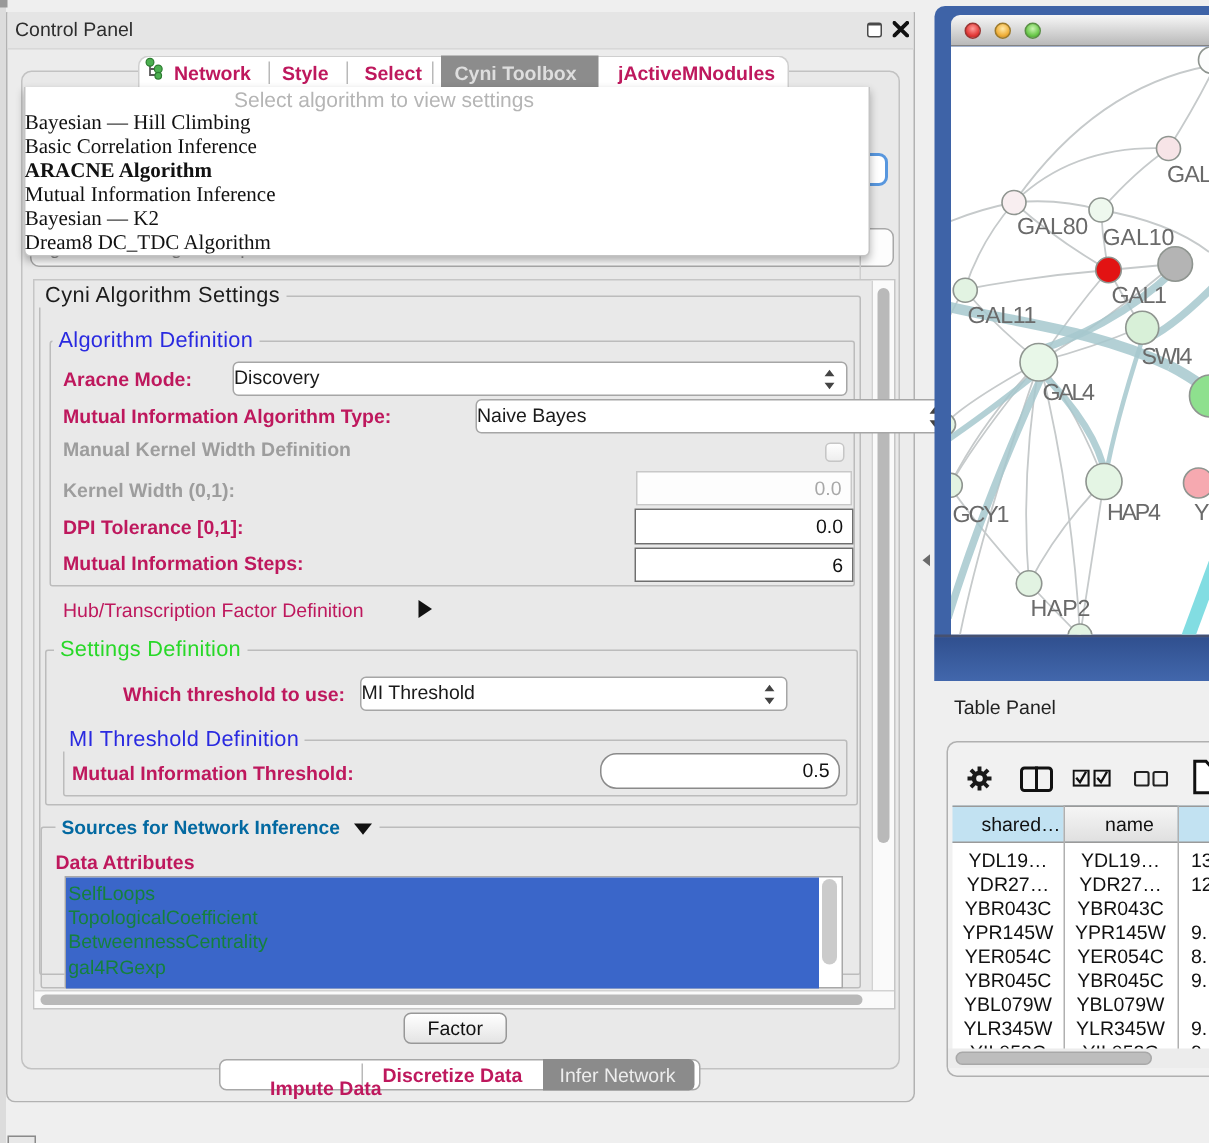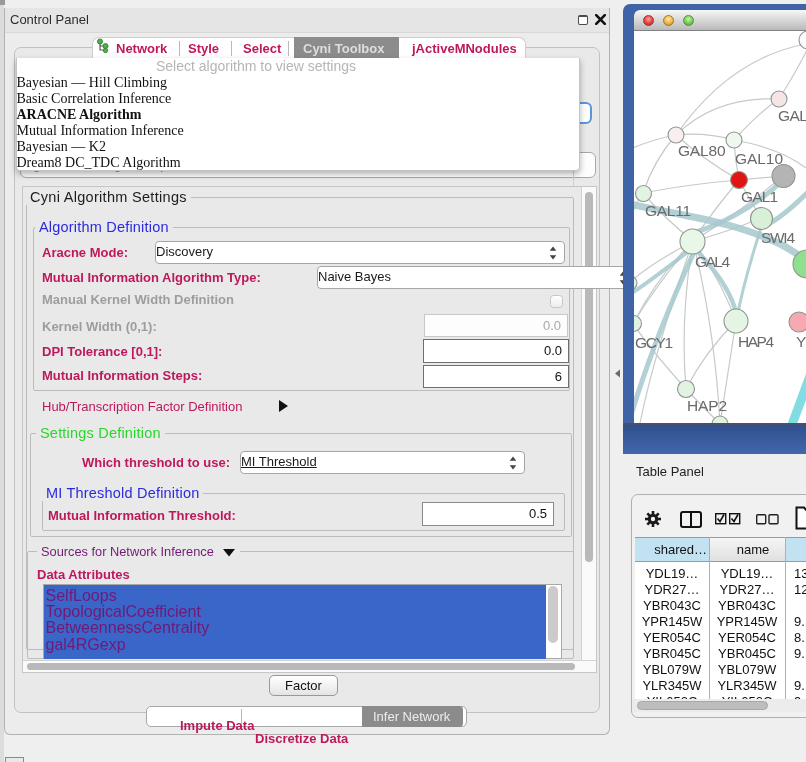--- a/index.html
+++ b/index.html
@@ -94,48 +94,48 @@
 <div class="tfield" style="left:423px;top:365px;width:146px;height:23px;border:1.5px solid #6f6f6f;">6</div>
 
 <div class="lbl" style="left:42px;top:399px;">Hub/Transcription Factor Definition</div>
 <svg class="abs" style="left:277px;top:399px;" width="12" height="14" viewBox="0 0 12 14">
     <path d="M2 1 L11 7 L2 13 Z" fill="#111"></path>
   </svg>
 
 <div class="gbox" style="left:30px;top:433px;width:542px;height:104px;"></div>
 <div class="glabel" style="left:36px;top:425px;color:#28d828;">Settings Definition</div>
 <div class="lbl bold" style="left:82px;top:455px;">Which threshold to use:</div>
-<div class="combo" style="left:240px;top:451px;width:285px;height:23px;text-decoration:underline;">MI Threshold
+<div class="combo" style="left:240px;top:451px;width:285px;height:23px;">MI Threshold
   <svg class="arr" viewBox="0 0 8 14">
       <path d="M4 0.5 L7.3 4.8 L0.7 4.8 Z M4 13.5 L7.3 9.2 L0.7 9.2 Z" fill="#444"></path>
     </svg>
 </div>
 <div class="gbox" style="left:42px;top:493px;width:523px;height:38px;"></div>
 <div class="glabel" style="left:42px;top:485px;color:#2a2ae0;">MI Threshold Definition</div>
 <div class="lbl bold" style="left:48px;top:508px;">Mutual Information Threshold:</div>
-<div class="tfield" style="left:422px;top:502px;width:132px;height:24px;">0.5</div>
+<div class="tfield" style="left:400px;top:502px;width:160px;height:24px;border-radius:11px;">0.5</div>
 
 <div class="gbox" style="left:27px;top:551px;width:547px;height:108px;"></div>
-<div class="glabel" style="left:37px;top:544px;color:#701a75;font-size:12.8px;letter-spacing:0;">Sources for Network Inference <svg style="vertical-align:-1px;margin-left:5px;" width="14" height="9" viewBox="0 0 14 9">
+<div class="glabel" style="left:37px;top:544px;color:#0369a1;font-size:12.8px;letter-spacing:0;font-weight:bold;">Sources for Network Inference <svg style="vertical-align:-1px;margin-left:5px;" width="14" height="9" viewBox="0 0 14 9">
       <path d="M1 1 L13 1 L7 8.5 Z" fill="#111"></path>
     </svg></div>
 <div class="lbl bold" style="left:37px;top:567px;">Data Attributes</div>
 
 <div class="abs" style="left:43px;top:584px;width:519px;height:75px;background:#fff;border:1px solid #a8a8a8;"></div>
 <div class="abs" style="left:44px;top:585px;width:502px;height:74px;background:#3a66c9;"></div>
-<div class="abs" style="left:45.5px;top:588px;font-size:16px;color:#701a75;line-height:16.2px;">SelfLoops<br>TopologicalCoefficient<br>BetweennessCentrality<br>gal4RGexp</div>
+<div class="abs" style="left:45.5px;top:588px;font-size:13px;color:#15803d;line-height:16.2px;">SelfLoops<br>TopologicalCoefficient<br>BetweennessCentrality<br>gal4RGexp</div>
 <div class="abs" style="left:548px;top:586px;width:10px;height:57px;background:#cbcbcb;border-radius:5px;"></div>
 
 <div class="abs" style="left:269px;top:675px;width:69px;height:21px;background:linear-gradient(#ffffff,#e4e4e4);border:1px solid #989898;border-radius:5px;font-size:13px;color:#111;text-align:center;line-height:19px;">Factor</div>
 
 <div class="abs" style="left:146px;top:706px;width:321px;height:21px;background:#fff;border:1px solid #a8a8a8;border-radius:5px;"></div>
 <div class="abs" style="left:241px;top:709px;width:1px;height:15px;background:#b9b9b9;"></div>
 <div class="abs" style="left:362px;top:706px;width:101px;height:21px;background:#8b8b8b;border-radius:0 4px 4px 0;"></div>
 <div class="lbl bold" style="left:156px;top:718px;padding-left:24px;">Impute Data</div>
-<div class="lbl bold" style="left:255px;top:731px;text-align:center;">Discretize Data</div>
+<div class="lbl bold" style="left:255px;top:709px;text-align:center;">Discretize Data</div>
 <div class="lbl" style="left:373px;top:709px;color:#ededed;">Infer Network</div>
 
 <div class="abs" style="left:16px;top:58px;width:564px;height:113px;background:#fff;border:1px solid #c4c4c4;border-top:none;border-radius:0 0 4px 4px;box-shadow:0 3px 6px rgba(0,0,0,0.3);"></div>
 <div class="abs" style="left:16px;top:58px;width:480px;height:16px;font-size:14px;color:#b5b5b5;text-align:center;">Select algorithm to view settings</div>
 <div class="abs" style="left:16.5px;top:75px;font-size:14px;color:#111;line-height:15.9px;font-family:Liberation Serif, serif;">
 Bayesian — Hill Climbing<br>
 Basic Correlation Inference<br>
 <span class="bold">ARACNE Algorithm</span><br>
 Mutual Information Inference<br>
 Bayesian — K2<br>

